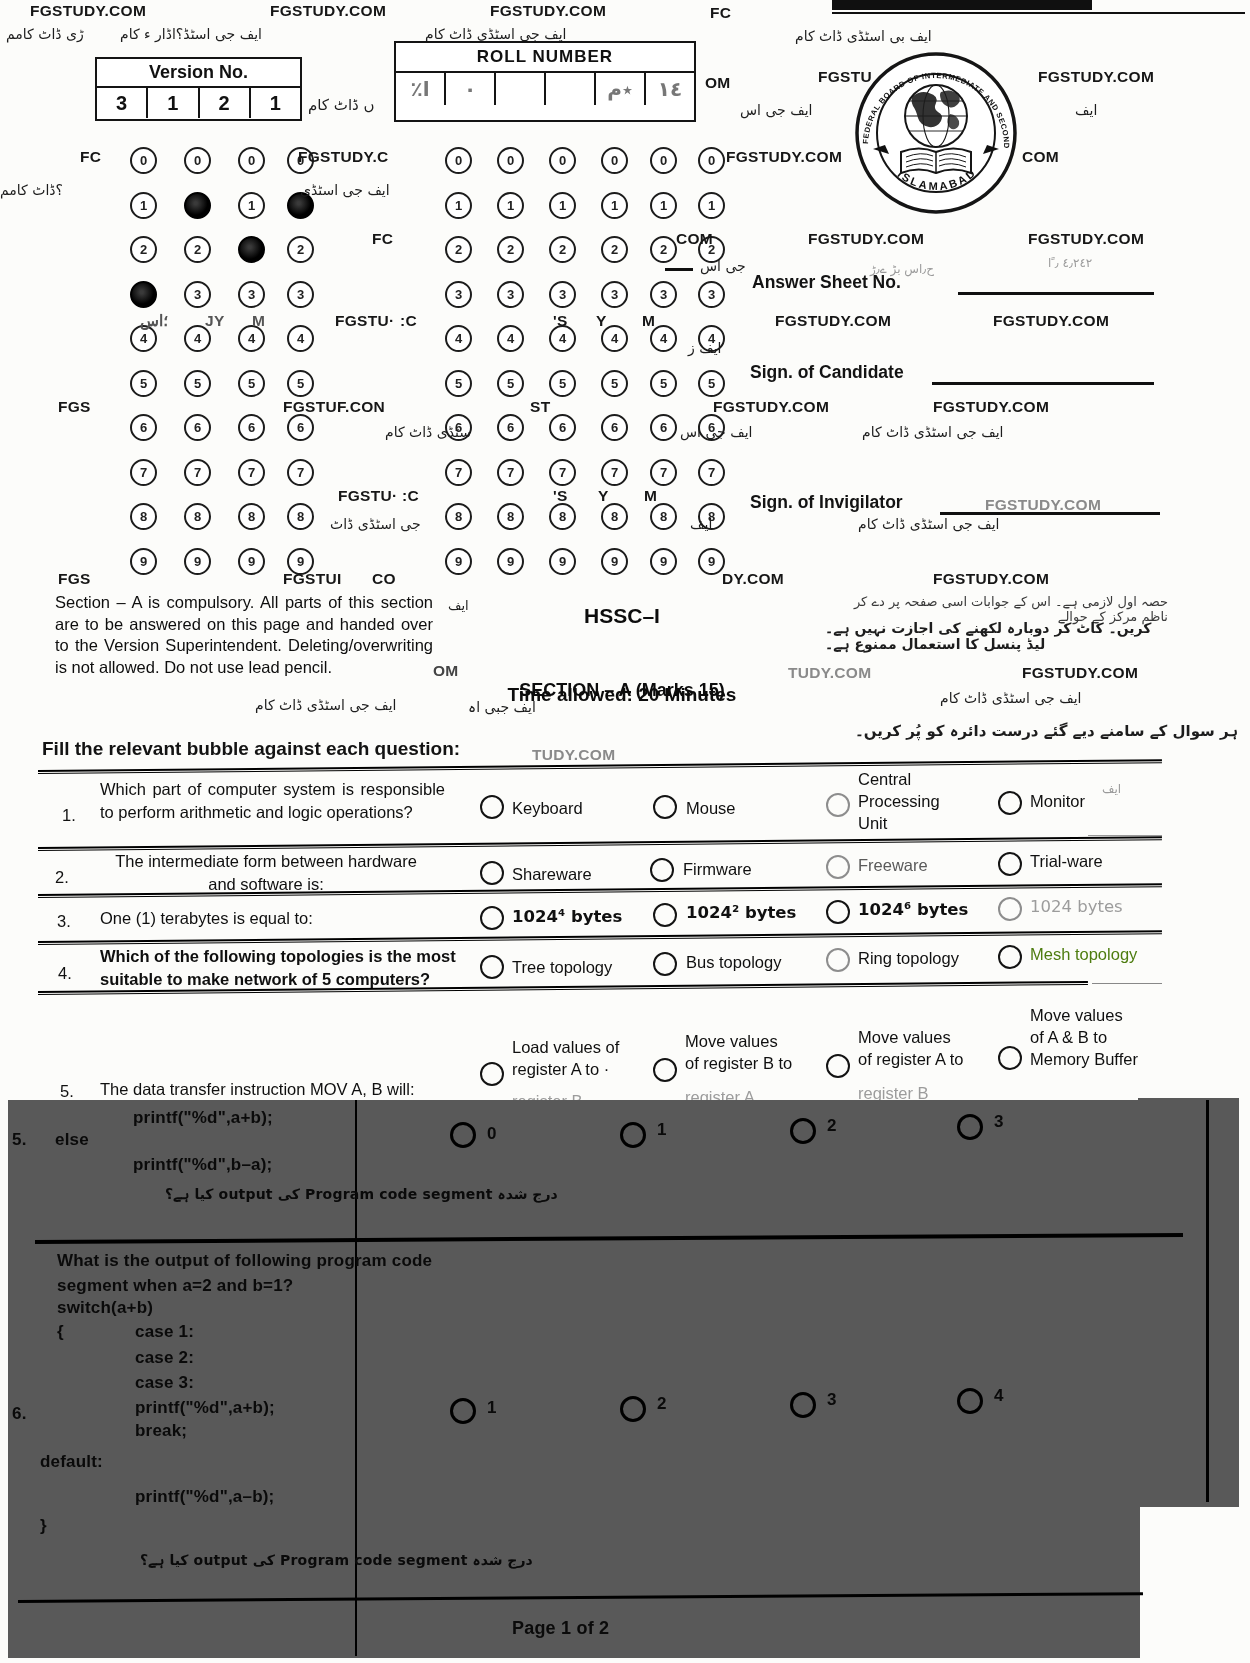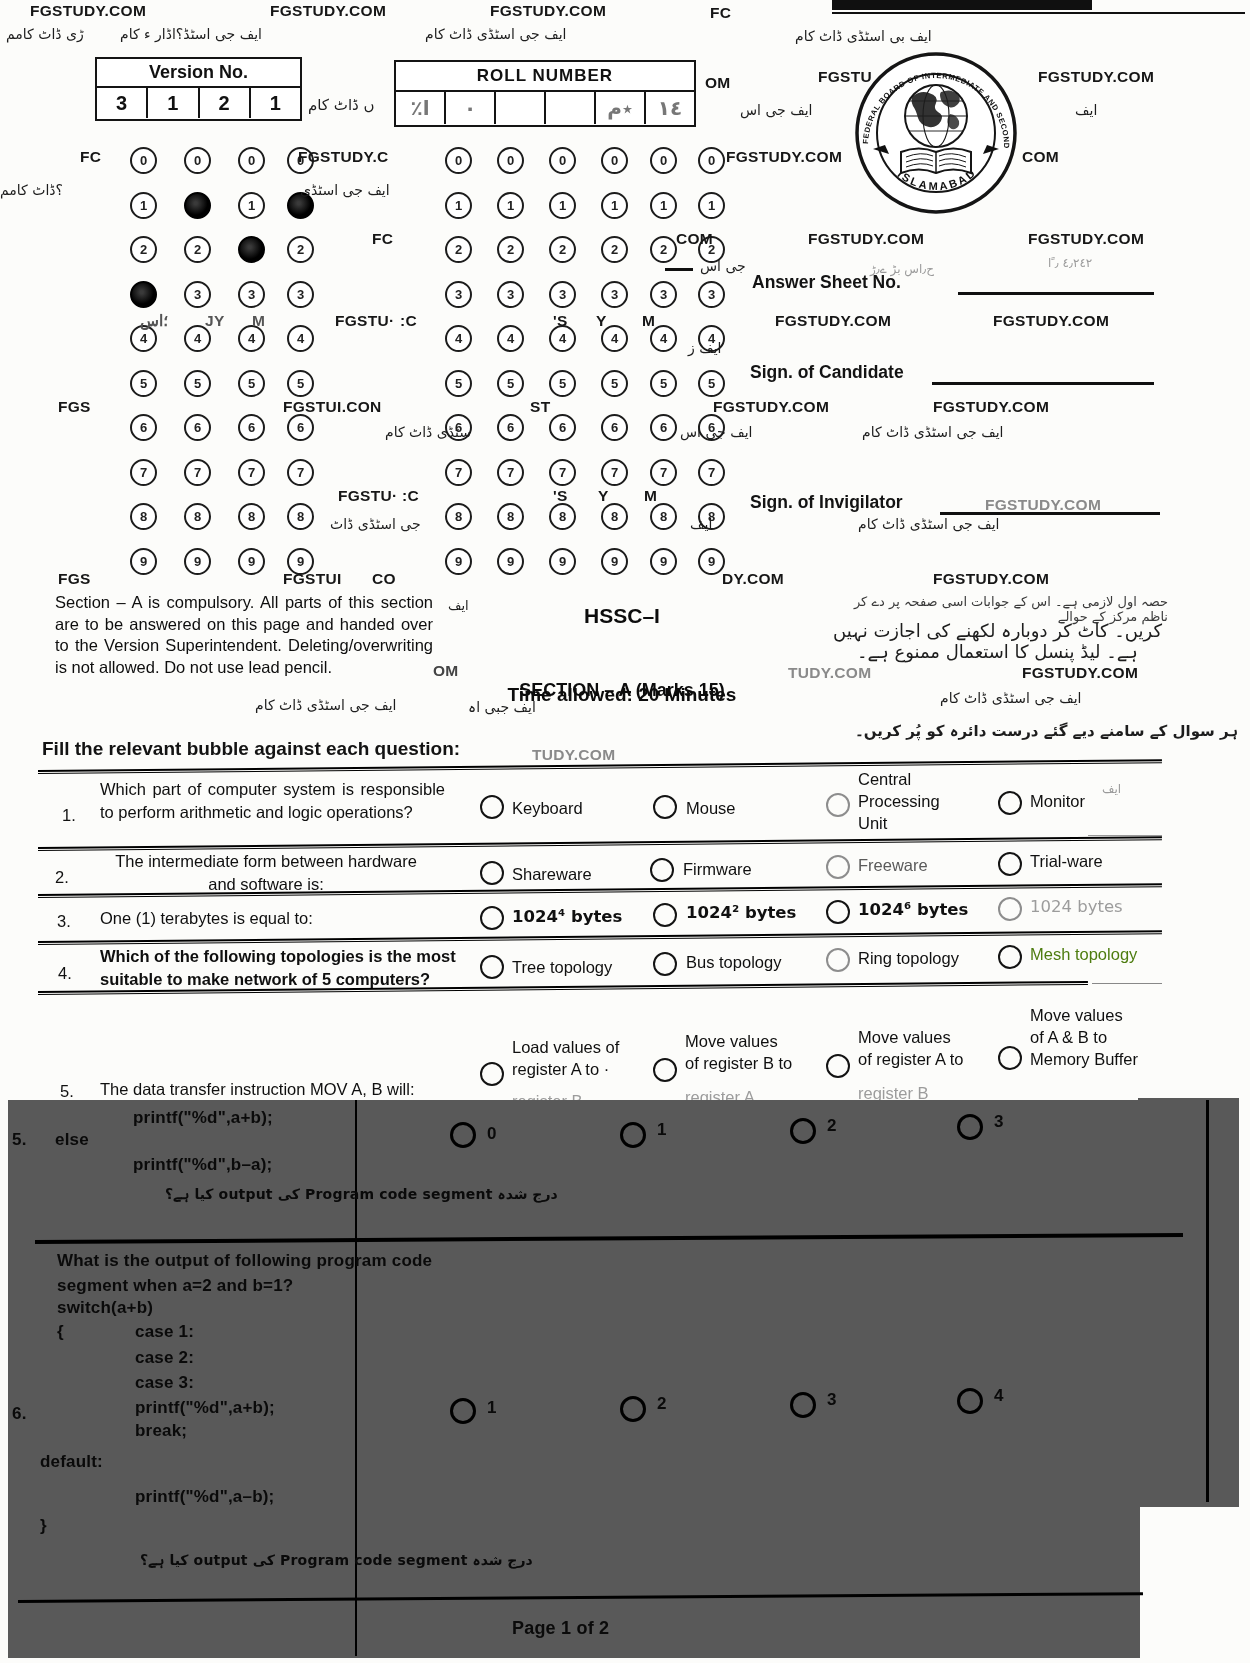--- a/index.html
+++ b/index.html
@@ -74,21 +74,21 @@
     <div class="bhead" style="height:29px">Version No.</div>
     <div class="cells" style="height:30px">
       <div>3</div>
       <div>1</div>
       <div>2</div>
       <div>1</div>
     </div>
   </div>
   <span class="urw ur" style="left:308px;top:96px;font-size:15px">ں ڈاٹ کام</span>
 
-  <div class="fieldbox" style="left:394px;top:60px;width:302px;height:67px">
+  <div class="fieldbox" style="left:394px;top:41px;width:302px;height:81px">
     <div class="bhead" style="height:30px;letter-spacing:1px;font-size:17px">ROLL NUMBER</div>
     <div class="cells" style="height:32px">
       <div class="roll-mark">٪ا</div>
       <div class="roll-mark">٠</div>
       <div class="roll-mark"></div>
       <div class="roll-mark"></div>
       <div class="roll-mark">٭م</div>
       <div class="roll-mark">١٤</div>
     </div>
   </div>
@@ -263,21 +263,21 @@
   <span class="wm" style="left:596px;top:312px">Y</span>
   <span class="wm" style="left:642px;top:312px">M</span>
   <span class="wm" style="left:775px;top:312px">FGSTUDY.COM</span>
   <span class="wm" style="left:993px;top:312px">FGSTUDY.COM</span>
   <span class="urw ur" style="left:688px;top:340px">ایف ز</span>
 
   <span class="lbl" style="left:750px;top:362px">Sign. of Candidate</span>
   <div class="line" style="left:932px;top:382px;width:222px;height:2.5px"></div>
 
   <span class="wm" style="left:58px;top:398px">FGS</span>
-  <span class="wm" style="left:283px;top:398px">FGSTUI.CON</span>
+  <span class="wm" style="left:283px;top:398px">FGSTUF.CON</span>
   <span class="wm" style="left:530px;top:398px">ST</span>
   <span class="wm" style="left:713px;top:398px">FGSTUDY.COM</span>
   <span class="wm" style="left:933px;top:398px">FGSTUDY.COM</span>
   <span class="urw ur" style="left:385px;top:424px">سٹڈی ڈاٹ کام</span>
   <span class="urw ur" style="left:680px;top:424px">ایف جی اس</span>
   <span class="urw ur" style="left:862px;top:424px">ایف جی اسٹڈی ڈاٹ کام</span>
 
   <span class="wm" style="left:338px;top:487px">FGSTU·</span>
   <span class="wm" style="left:402px;top:487px">:C</span>
   <span class="wm" style="left:553px;top:487px">'S</span>
@@ -300,21 +300,21 @@
 
   <div id="instr">Section – A is compulsory. All parts of this section are to be answered on this page and handed over to the Version Superintendent. Deleting/overwriting is not allowed. Do not use lead pencil.</div>
 
   <span class="urw ur" style="left:448px;top:598px;font-size:13px">ایف</span>
   <div class="titleln" style="top:604px;font-size:21px">HSSC–I</div>
   <span class="wm" style="left:433px;top:662px;color:#444">OM</span>
   <div class="titleln" style="top:680px;font-size:18px">SECTION – A (Marks 15)</div>
   <div class="titleln" style="top:684px;font-size:19px">Time allowed: 20 Minutes</div>
 
   <span class="urw ur" style="left:838px;top:594px;width:330px;text-align:right;color:#3a3a3a;font-size:13px;white-space:normal">حصہ اول لازمی ہے۔ اس کے جوابات اسی صفحہ پر دے کر ناظم مرکز کے حوالے</span>
-  <span class="urw ur" style="left:825px;top:620px;width:345px;text-align:center;font-weight:normal;font-size:18px;white-space:normal">کریں۔ کاٹ کر دوبارہ لکھنے کی اجازت نہیں ہے۔ لیڈ پنسل کا استعمال ممنوع ہے۔</span>
+  <span class="urw ur" style="left:825px;top:620px;width:345px;text-align:left;font-weight:bold;font-size:14px;white-space:normal">کریں۔ کاٹ کر دوبارہ لکھنے کی اجازت نہیں ہے۔ لیڈ پنسل کا استعمال ممنوع ہے۔</span>
   <span class="wm wmf" style="left:788px;top:664px">TUDY.COM</span>
   <span class="wm" style="left:1022px;top:664px">FGSTUDY.COM</span>
 
   <span class="urw ur" style="left:255px;top:697px">ایف جی اسٹڈی ڈاٹ کام</span>
   <span class="urw ur" style="left:468px;top:699px">ایف جبی اہ</span>
   <span class="urw ur" style="left:940px;top:690px">ایف جی اسٹڈی ڈاٹ کام</span>
 
   <span class="urw ur" style="left:855px;top:722px;font-size:15px;font-weight:bold">ہر سوال کے سامنے دیے گئے درست دائرہ کو پُر کریں۔</span>
   <span class="lbl" style="left:42px;top:738px;font-size:19px">Fill the relevant bubble against each question:</span>
   <span class="wm wmf" style="left:532px;top:746px">TUDY.COM</span>

